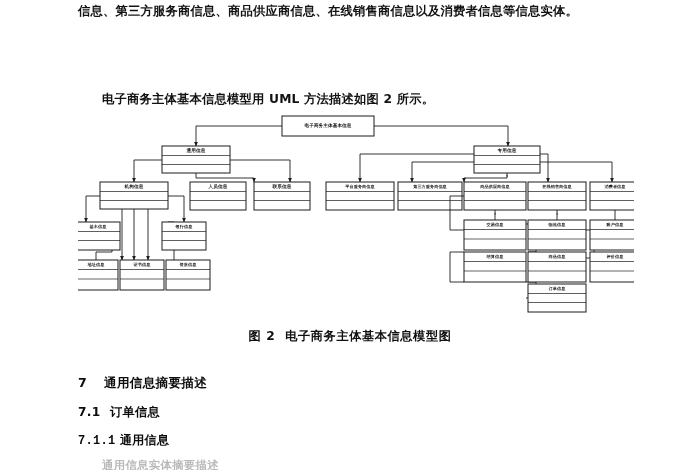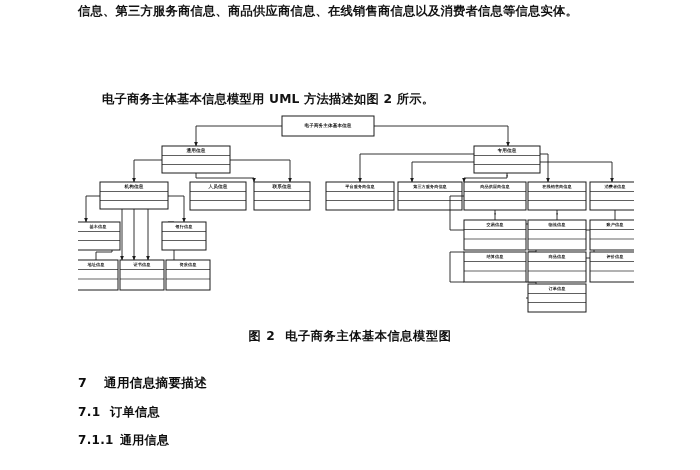--- a/index.html
+++ b/index.html
@@ -81,21 +81,21 @@
     white-space: nowrap;
   }
   .heading .num { display: inline-block; }
   .heading .txt { display: inline-block; }
 
   #h-7    { top: 375px; font-size: 12.6px; letter-spacing: 0.3px; }
   #h-7    .num { width: 26px; }
   #h-71   { top: 404px; font-size: 12.2px; letter-spacing: 0.3px; }
   #h-71   .num { width: 32px; }
   #h-711  { top: 432px; font-size: 12.0px; letter-spacing: 0.3px; }
-  #h-711  .num { width: 42px; }
+  #h-711  .num { width: 42px; font-family: Liberation Mono, monospace; }
 
   #tail-line {
     position: absolute;
     left: 102px;
     top: 458px;
     font-size: 11.4px;
     font-weight: 700;
     color: #b8b8b8;
     letter-spacing: 0.3px;
     white-space: nowrap;
@@ -330,14 +330,15 @@
   <div class="heading" id="h-7">
     <span class="num">7</span><span class="txt">通用信息摘要描述</span>
   </div>
   <div class="heading" id="h-71">
     <span class="num">7.1</span><span class="txt">订单信息</span>
   </div>
   <div class="heading" id="h-711">
     <span class="num">7.1.1</span><span class="txt">通用信息</span>
   </div>
 
+  <div id="tail-line">通用信息实体摘要描述</div>
 
 </div>
 
 </body></html>

